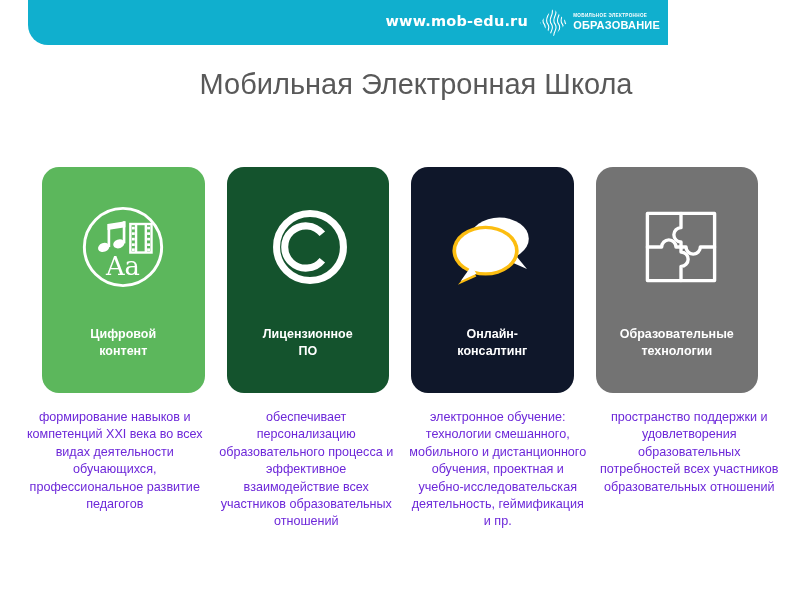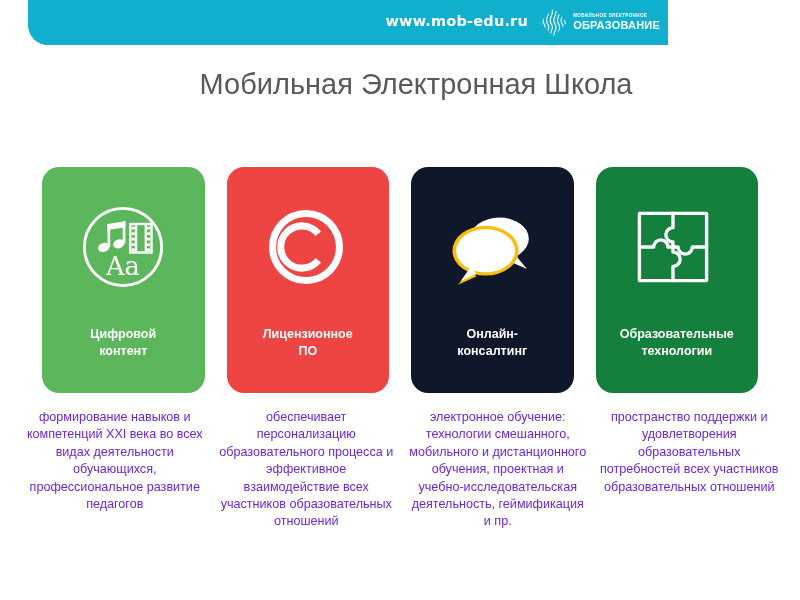--- a/index.html
+++ b/index.html
@@ -101,21 +101,21 @@
     display: flex;
     flex-direction: column;
     align-items: center;
   }
   .card-icon {
     margin-top: 34px;
     width: 92px;
     height: 92px;
     display: flex;
     align-items: center;
-    justify-content: flex-start;
+    justify-content: flex-end;
   }
   .card-label {
     position: absolute;
     bottom: 34px;
     left: 8px;
     right: 8px;
     text-align: center;
     color: #ffffff;
     font-size: 12.5px;
     font-weight: bold;
@@ -211,21 +211,21 @@
         </g>
         <text x="50" y="80" text-anchor="middle" fill="#ffffff" font-family="DejaVu Serif, serif" font-size="28">Aa</text>
       </svg>
     </div>
     <div class="card-label">
       <div>Цифровой</div>
       <div>контент</div>
     </div>
   </div>
 
-  <div class="card" style="background:#ef4444">
+  <div class="card" style="background:#14532d">
     <div class="card-icon">
       <svg viewBox="0 0 100 100" width="88" height="88">
         <circle cx="50" cy="50" r="38" fill="none" stroke="#ffffff" stroke-width="8"></circle>
         <path d="M64 35 A24 24 0 1 0 64 65" fill="none" stroke="#ffffff" stroke-width="8" stroke-linecap="butt"></path>
       </svg>
     </div>
     <div class="card-label">
       <div>Лицензионное</div>
       <div>ПО</div>
     </div>
@@ -249,21 +249,21 @@
           <path d="M28 70 L16 87 L33 79 Z"></path>
         </g>
       </svg>
     </div>
     <div class="card-label">
       <div>Онлайн-</div>
       <div>консалтинг</div>
     </div>
   </div>
 
-  <div class="card" style="background:#15803d">
+  <div class="card" style="background:#737373">
     <div class="card-icon">
       <svg viewBox="0 0 100 100" width="84" height="84">
         <g fill="none" stroke="#ffffff" stroke-width="4" stroke-linejoin="round" stroke-linecap="round">
           <rect x="10" y="10" width="80" height="80"></rect>
 
           <path d="M50 10 L50 27 A8.5 8.5 0 1 0 50 44 L50 50"></path>
           <path d="M50 50 L50 56 A8.5 8.5 0 1 1 50 73 L50 90"></path>
 
           <path d="M10 50 L27 50 A8.5 8.5 0 1 1 44 50 L50 50"></path>
           <path d="M50 50 L56 50 A8.5 8.5 0 1 0 73 50 L90 50"></path>

